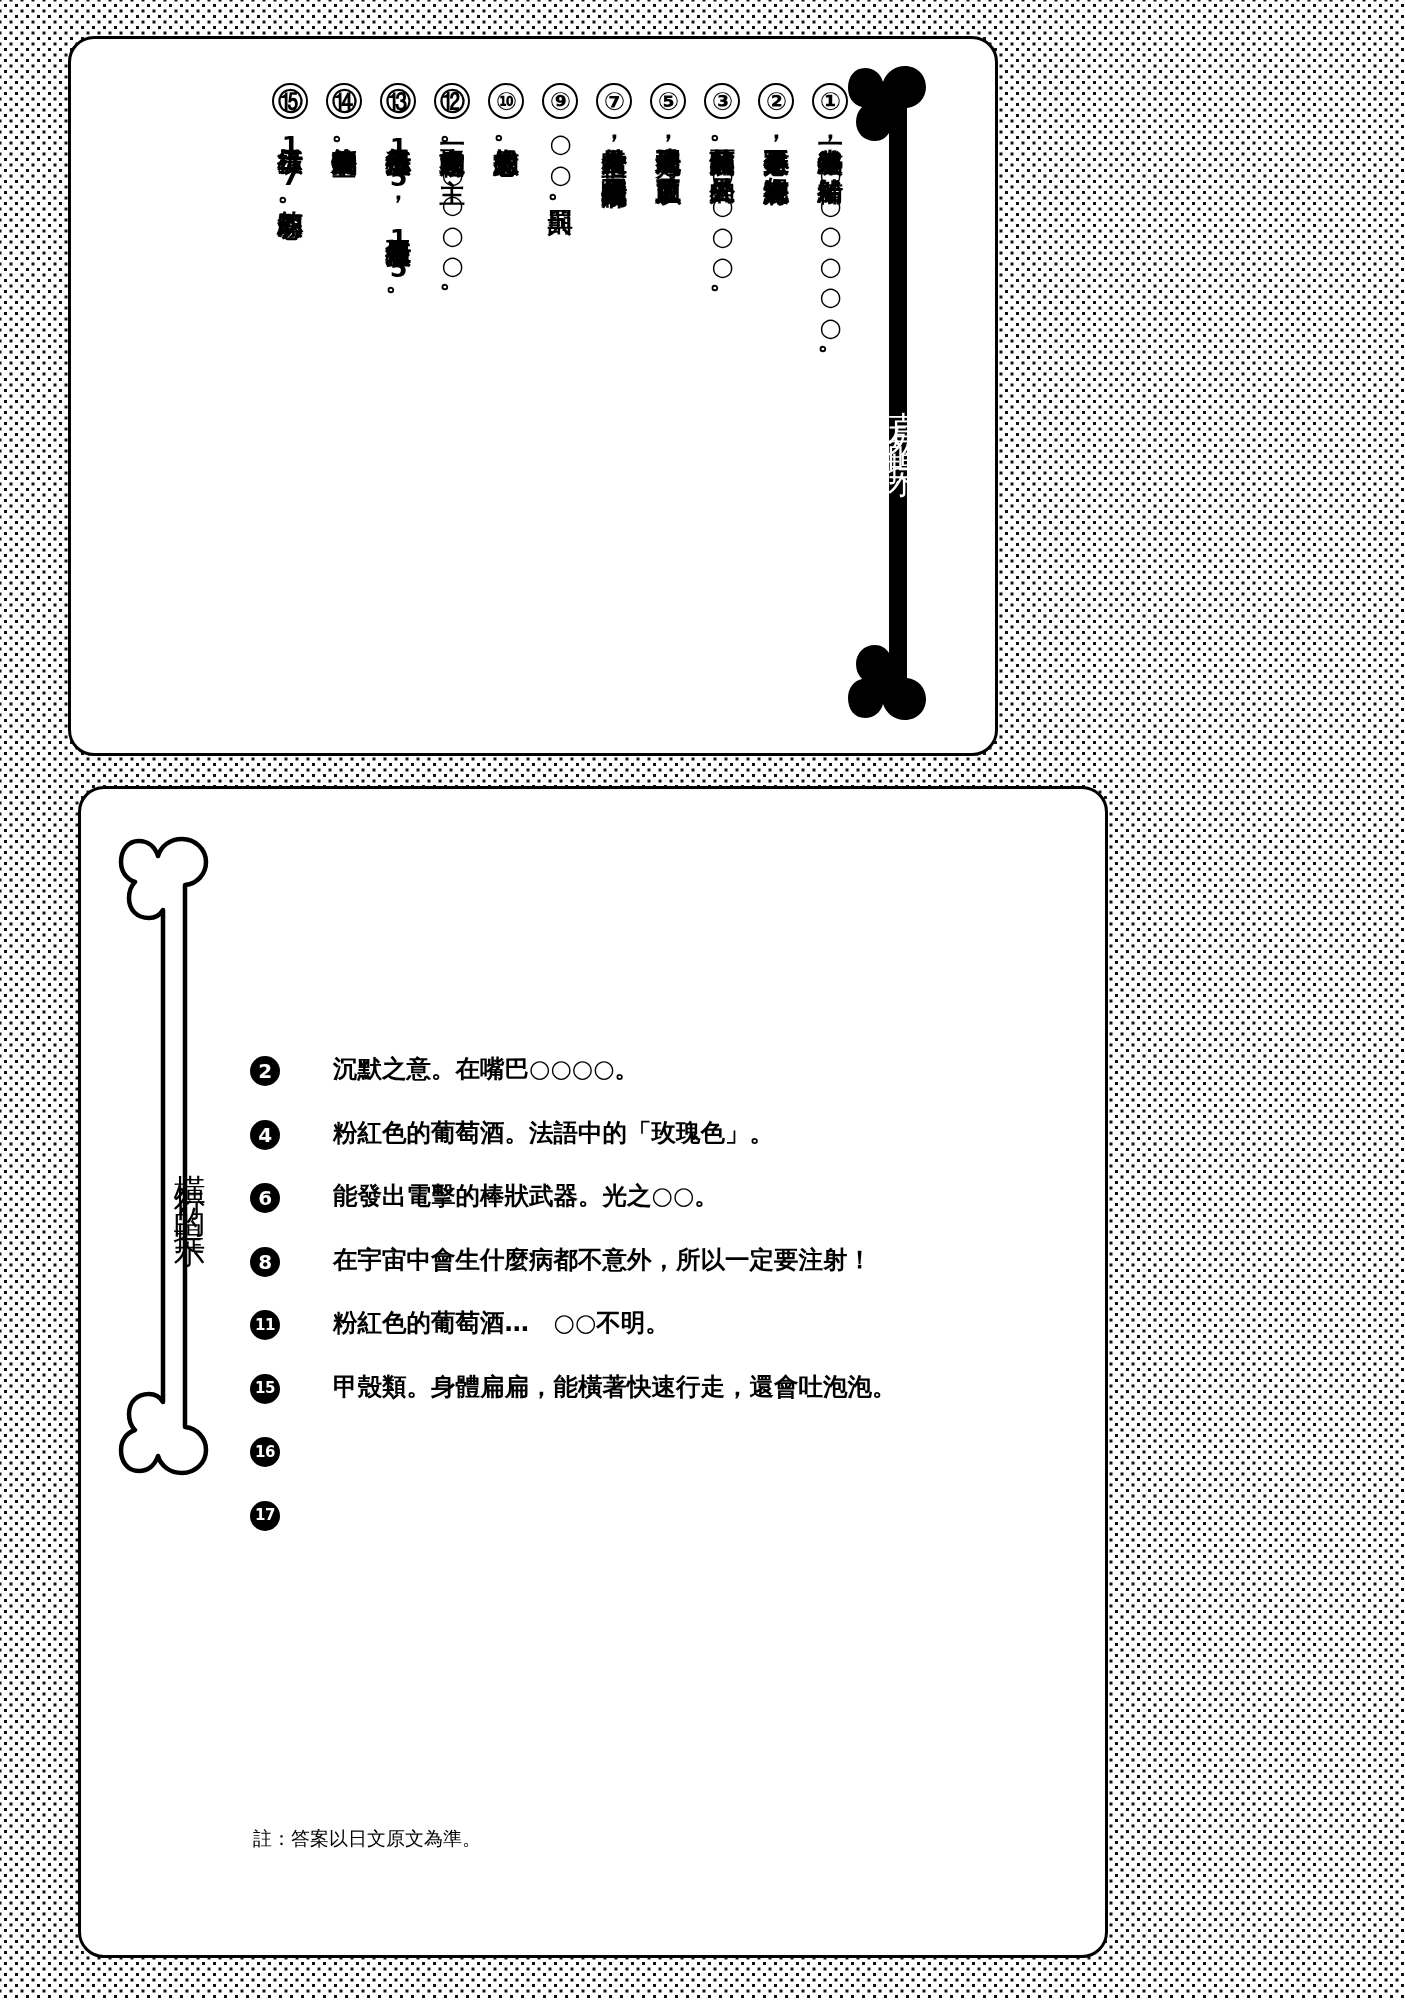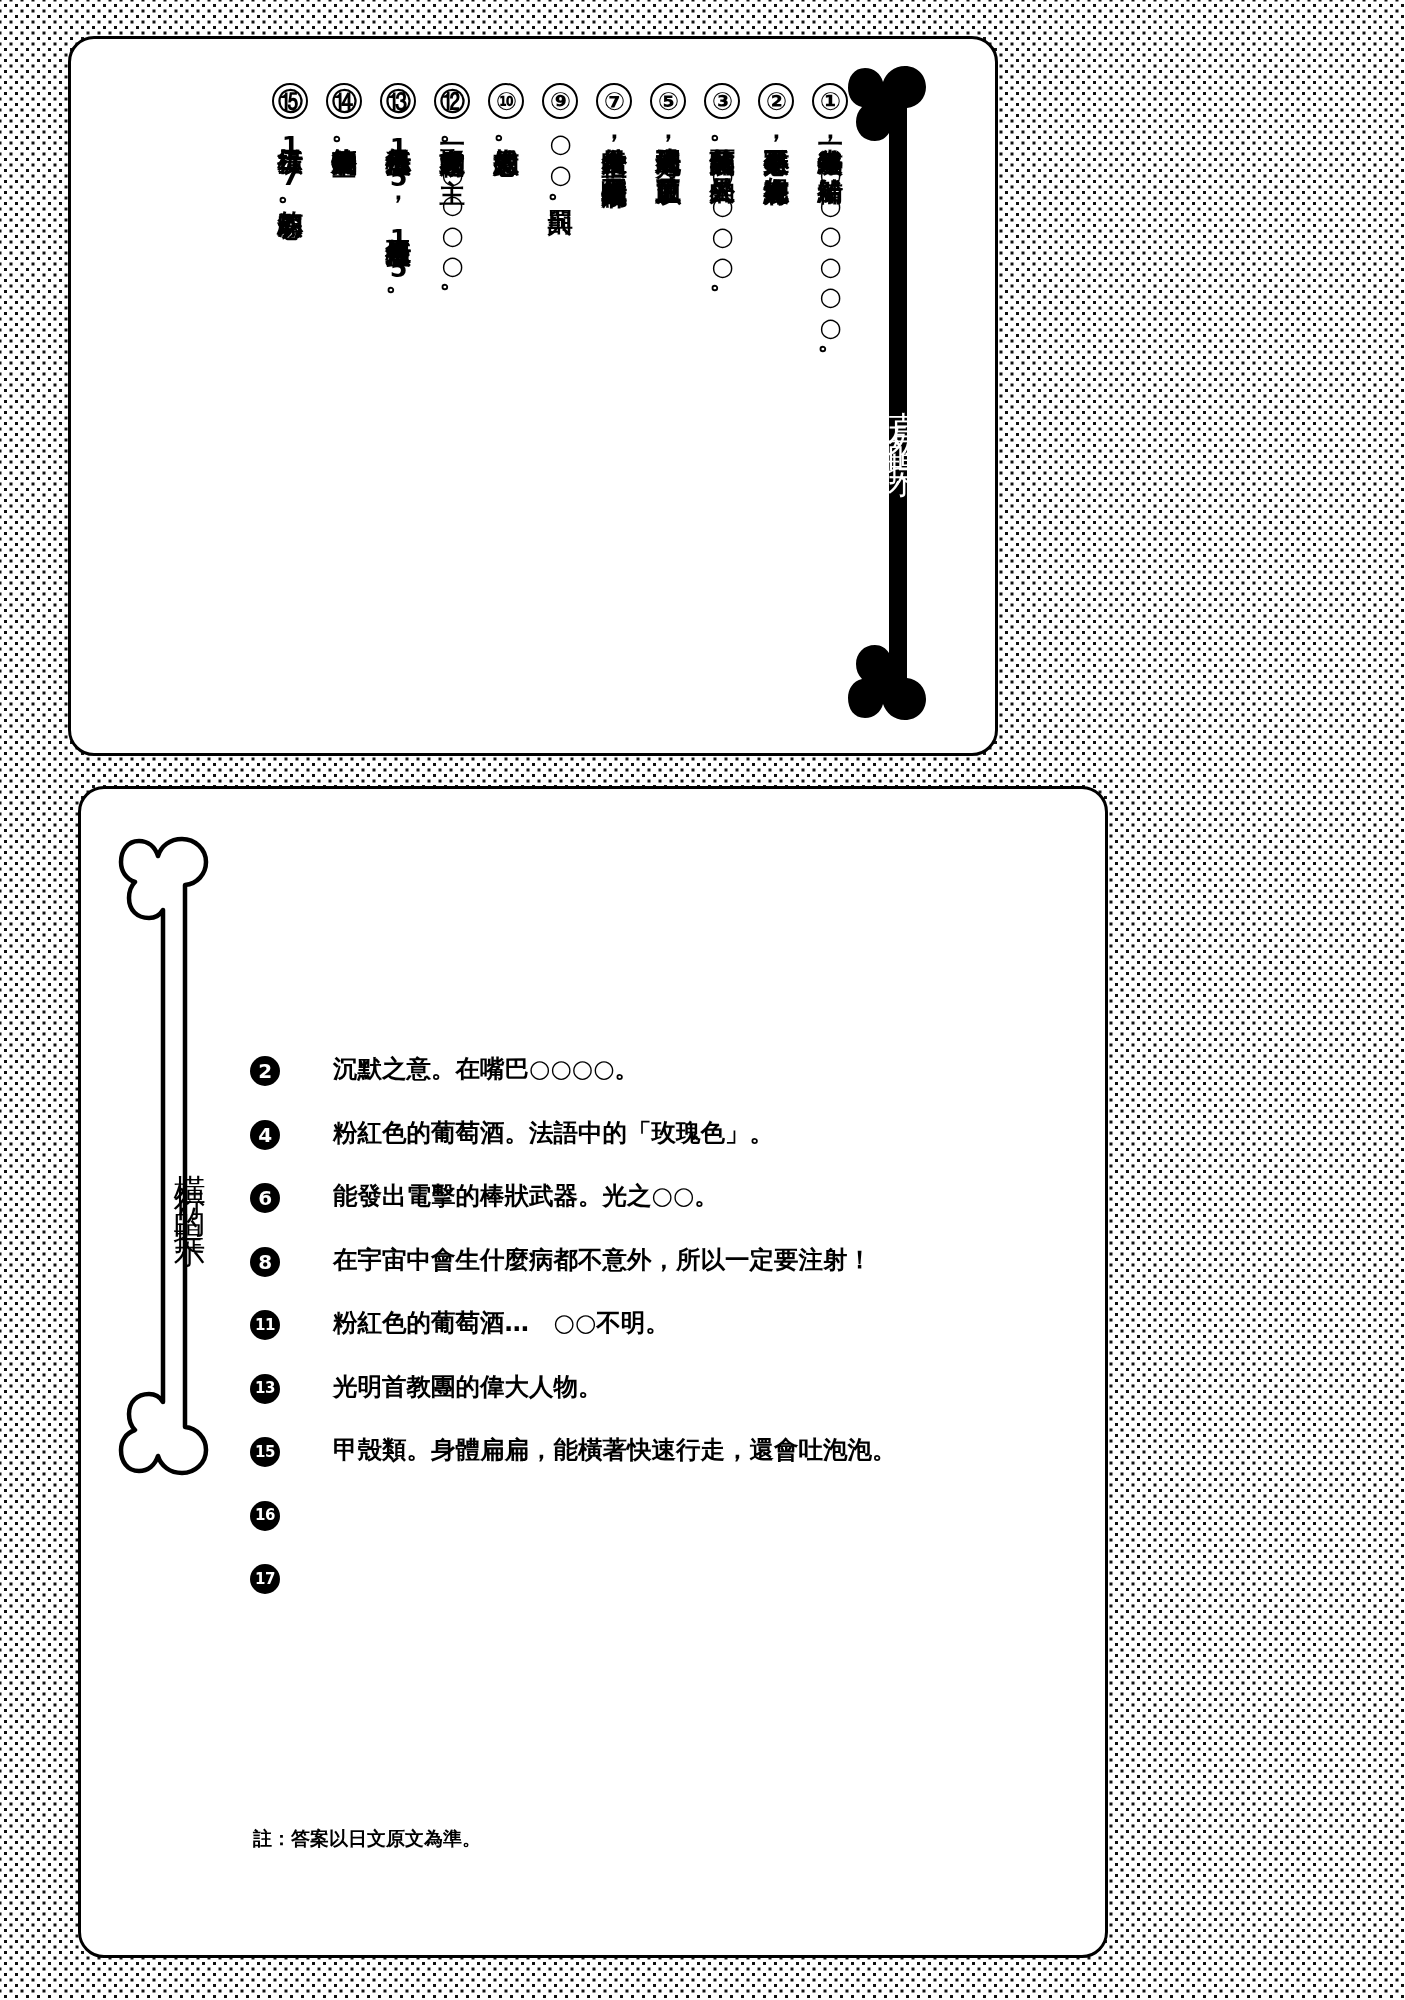--- a/index.html
+++ b/index.html
@@ -146,21 +146,21 @@
     font-weight:700;
     line-height:1.15;
     color:#000;
     white-space:nowrap;
     margin-left:40px;
   }
   #footnote{
     position:absolute;
     left:253px;top:1826px;
     font-size:19px;
-    font-weight:700;
+    font-weight:400;
     color:#000;
     white-space:nowrap;
   }
 </style>
 </head>
 <body>
 
 <div id="page"></div>
 
 <div class="panel" id="panel-vertical">
@@ -267,24 +267,20 @@
     </div>
     <div class="h-clue">
       <div class="h-num">8</div>
       <div class="h-text">在宇宙中會生什麼病都不意外，所以一定要注射！</div>
     </div>
     <div class="h-clue">
       <div class="h-num wide">11</div>
       <div class="h-text">粉紅色的葡萄酒…　○○不明。</div>
     </div>
     <div class="h-clue">
-      <div class="h-num wide">13</div>
-      <div class="h-text">光明首教團的偉大人物。</div>
-    </div>
-    <div class="h-clue">
       <div class="h-num wide">15</div>
       <div class="h-text">甲殼類。身體扁扁，能橫著快速行走，還會吐泡泡。</div>
     </div>
     <div class="h-clue">
       <div class="h-num wide">16</div>
     </div>
     <div class="h-clue">
       <div class="h-num wide">17</div>
     </div>
   </div>

